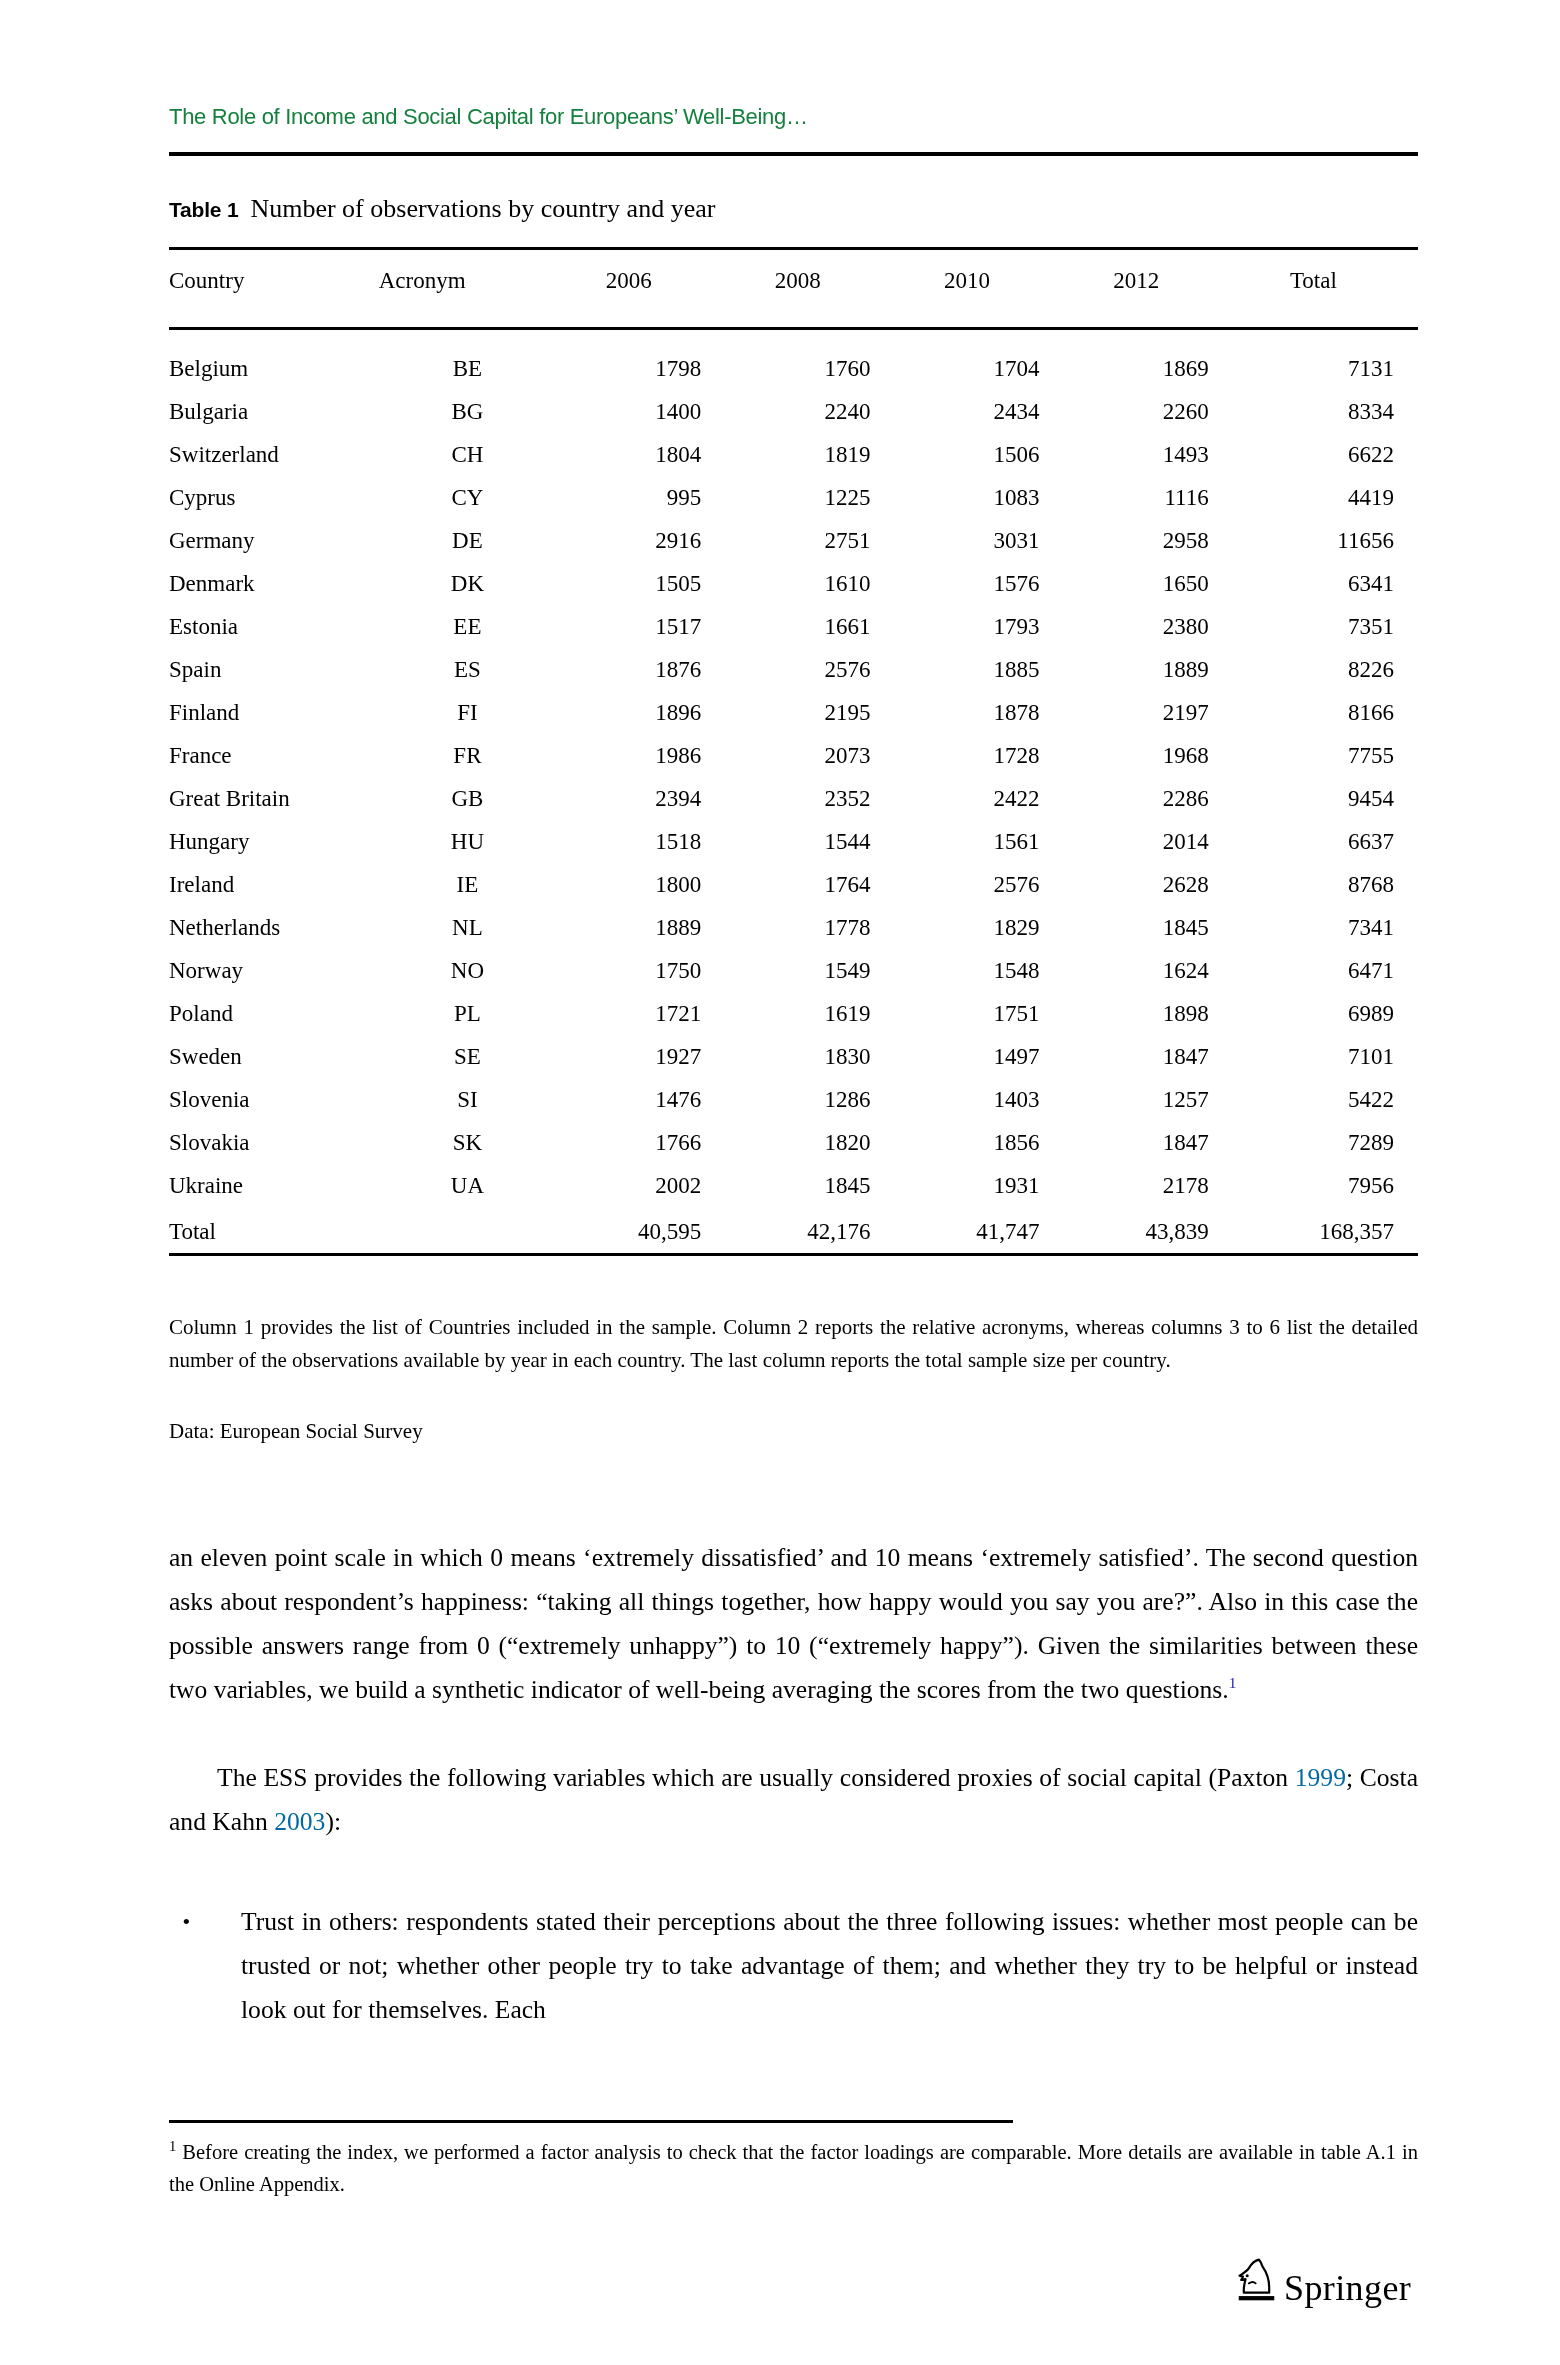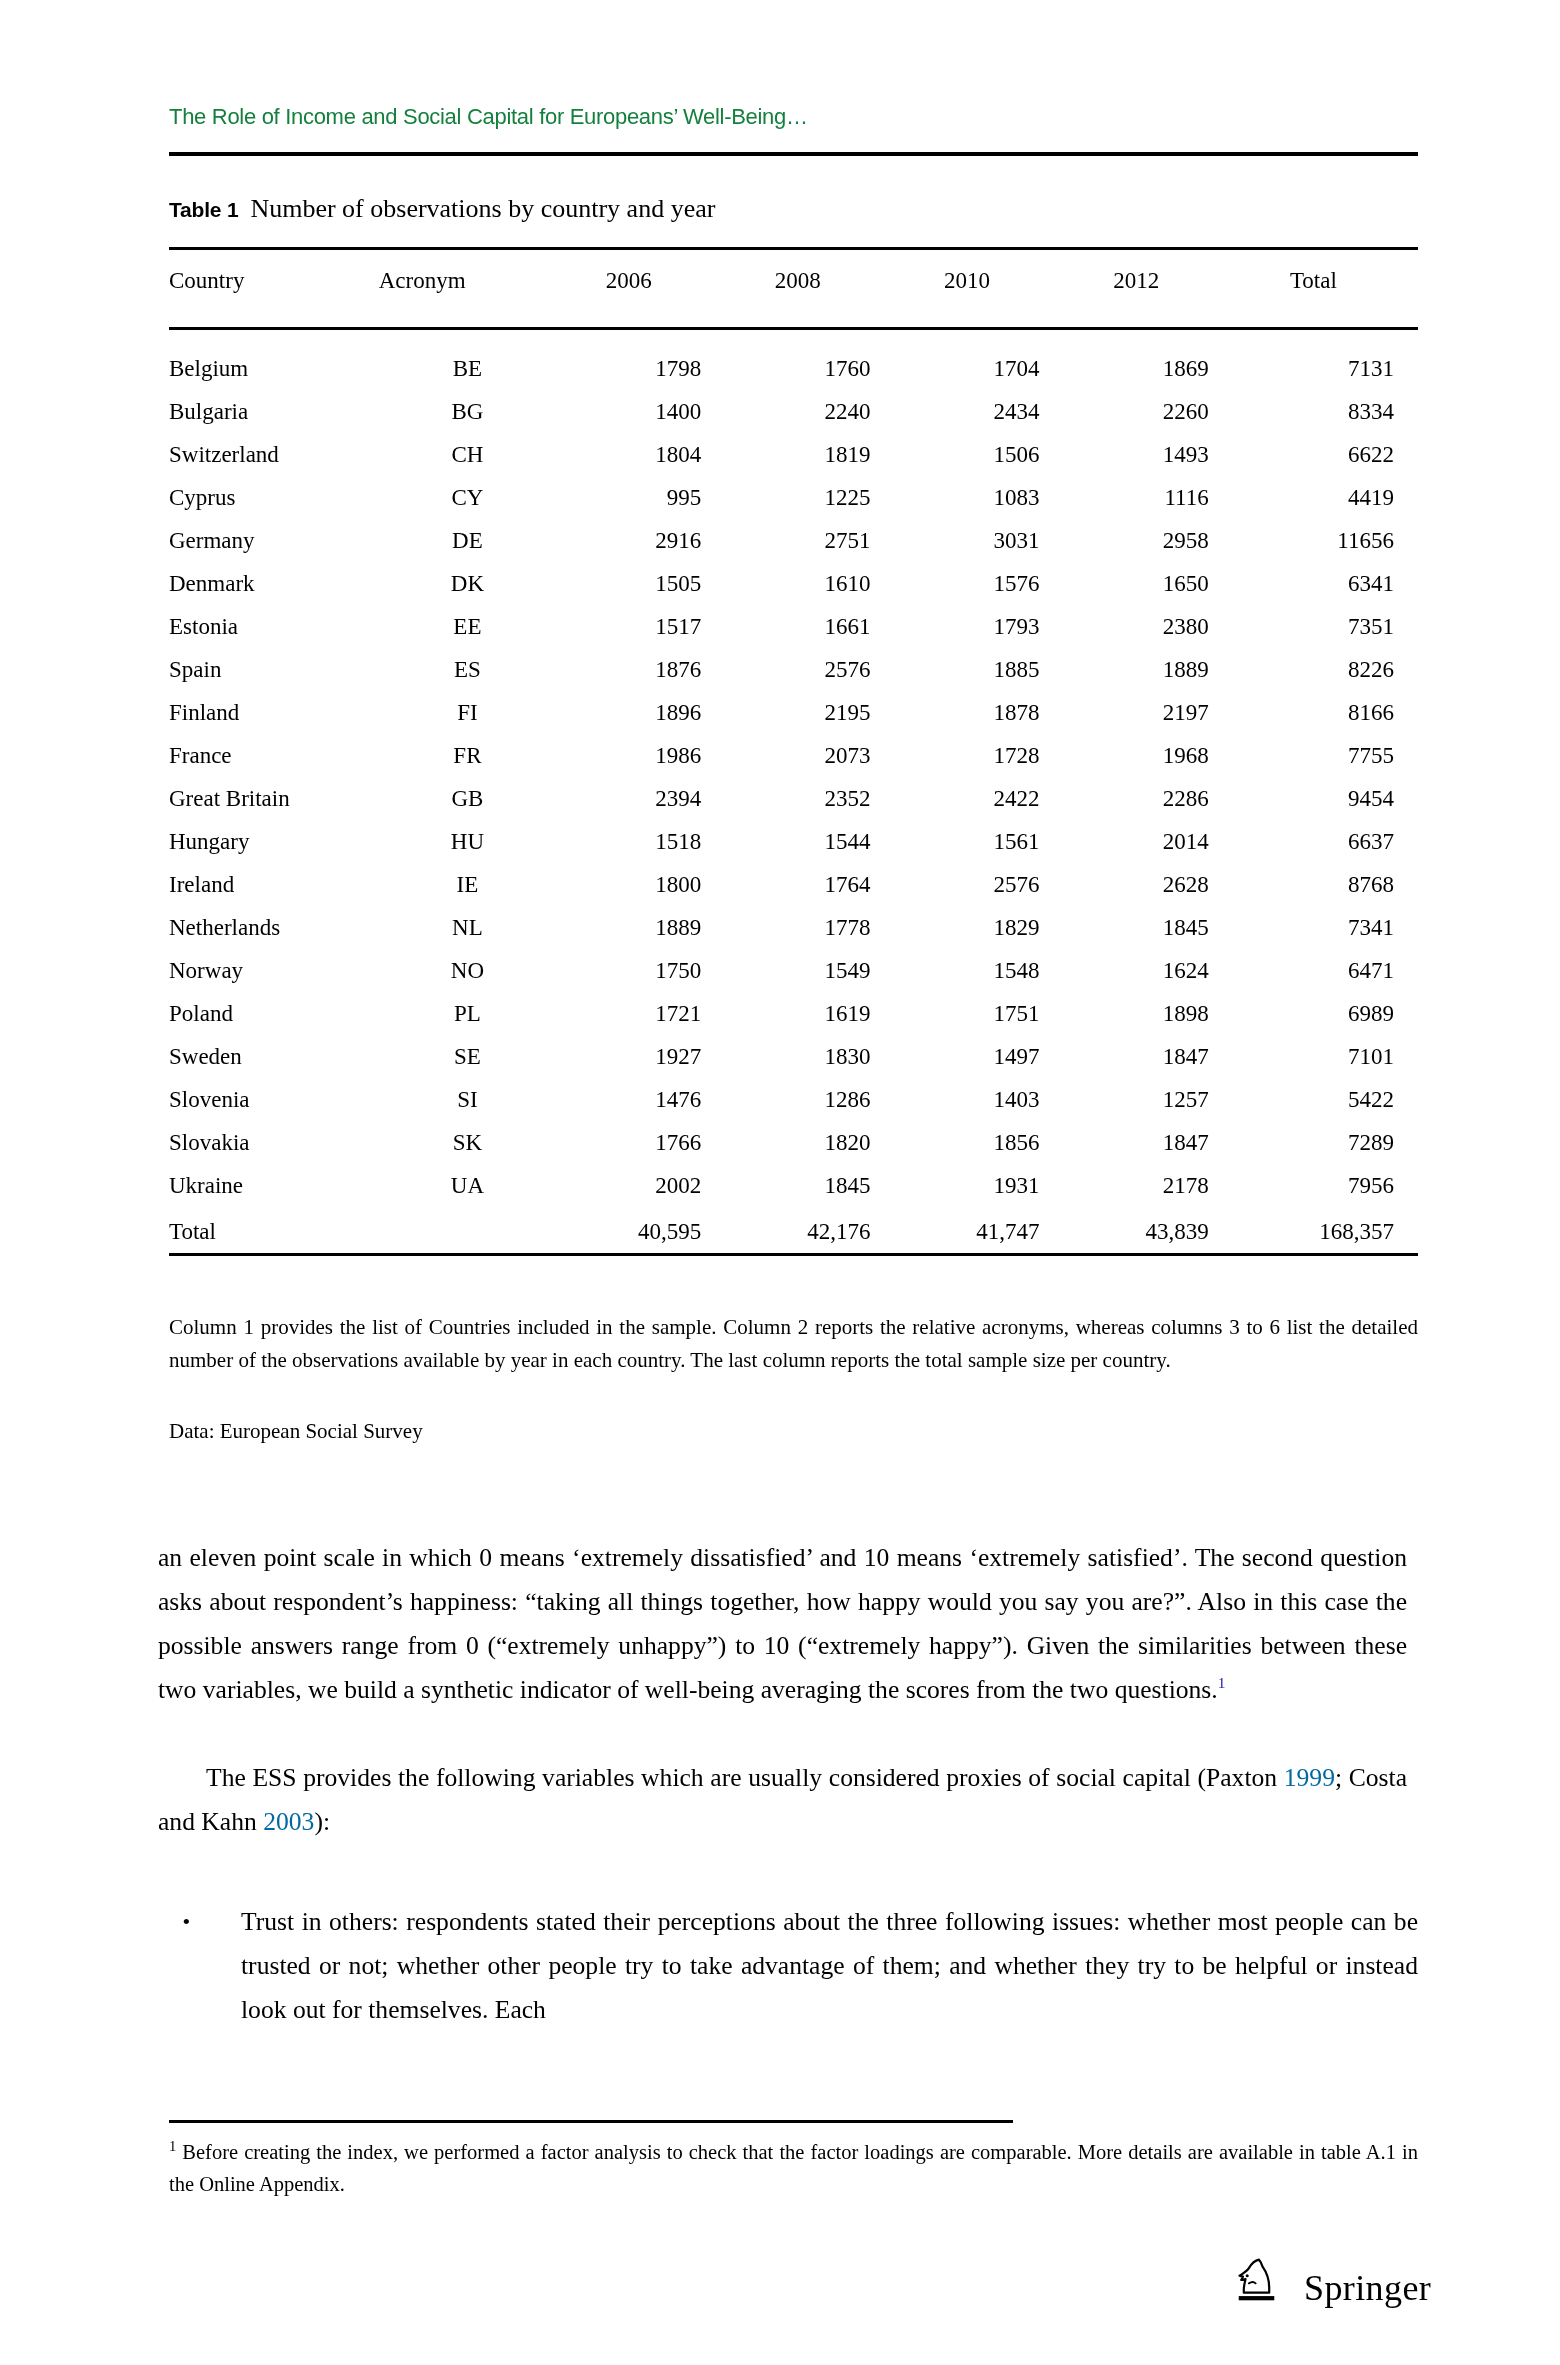--- a/index.html
+++ b/index.html
@@ -121,21 +121,21 @@
     left: 169px;
     top: 1415px;
     width: 1249px;
     font-size: 21px;
     line-height: 33px;
   }
 
   
   .body-par {
     position: absolute;
-    left: 158px;
+    left: 169px;
     width: 1249px;
     font-size: 25.6px;
     line-height: 44px;
     text-align: justify;
     text-justify: inter-word;
   }
   #par-scale { top: 1536px; }
   #par-ess   { top: 1756px; text-indent: 48px; }
 
   .link { color: #0369a1; }
@@ -192,21 +192,21 @@
     line-height: 0;
   }
 
   
   .springer {
     position: absolute;
     left: 1237px;
     top: 2258px;
     display: flex;
     align-items: flex-end;
-    gap: 28px;
+    gap: 8px;
   }
   .springer-word {
     font-family: "Liberation Serif", "DejaVu Serif", serif;
     font-size: 36px;
     line-height: 36px;
     letter-spacing: 0.4px;
   }
 </style>
 </head>
 <body>

